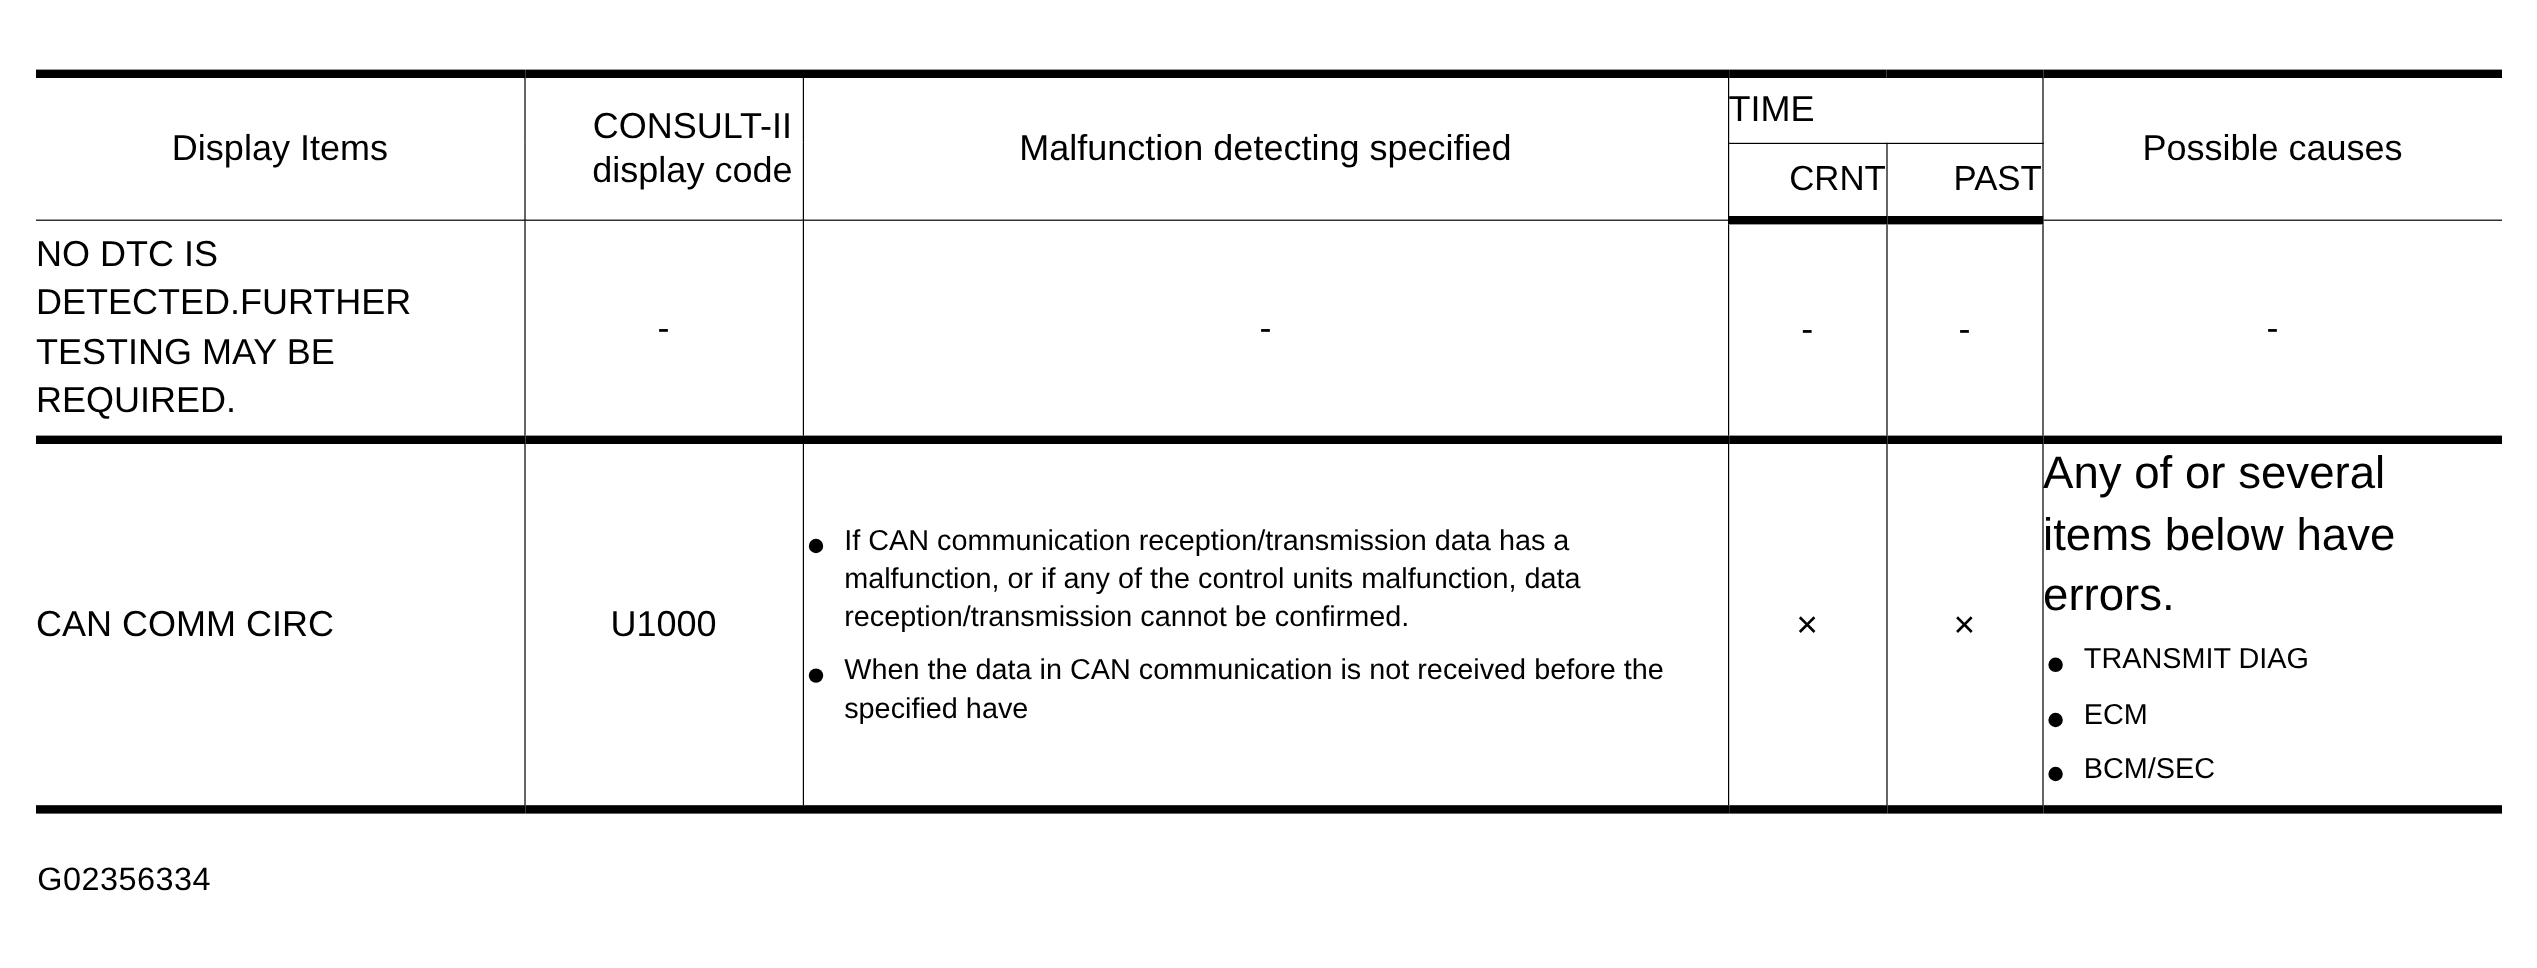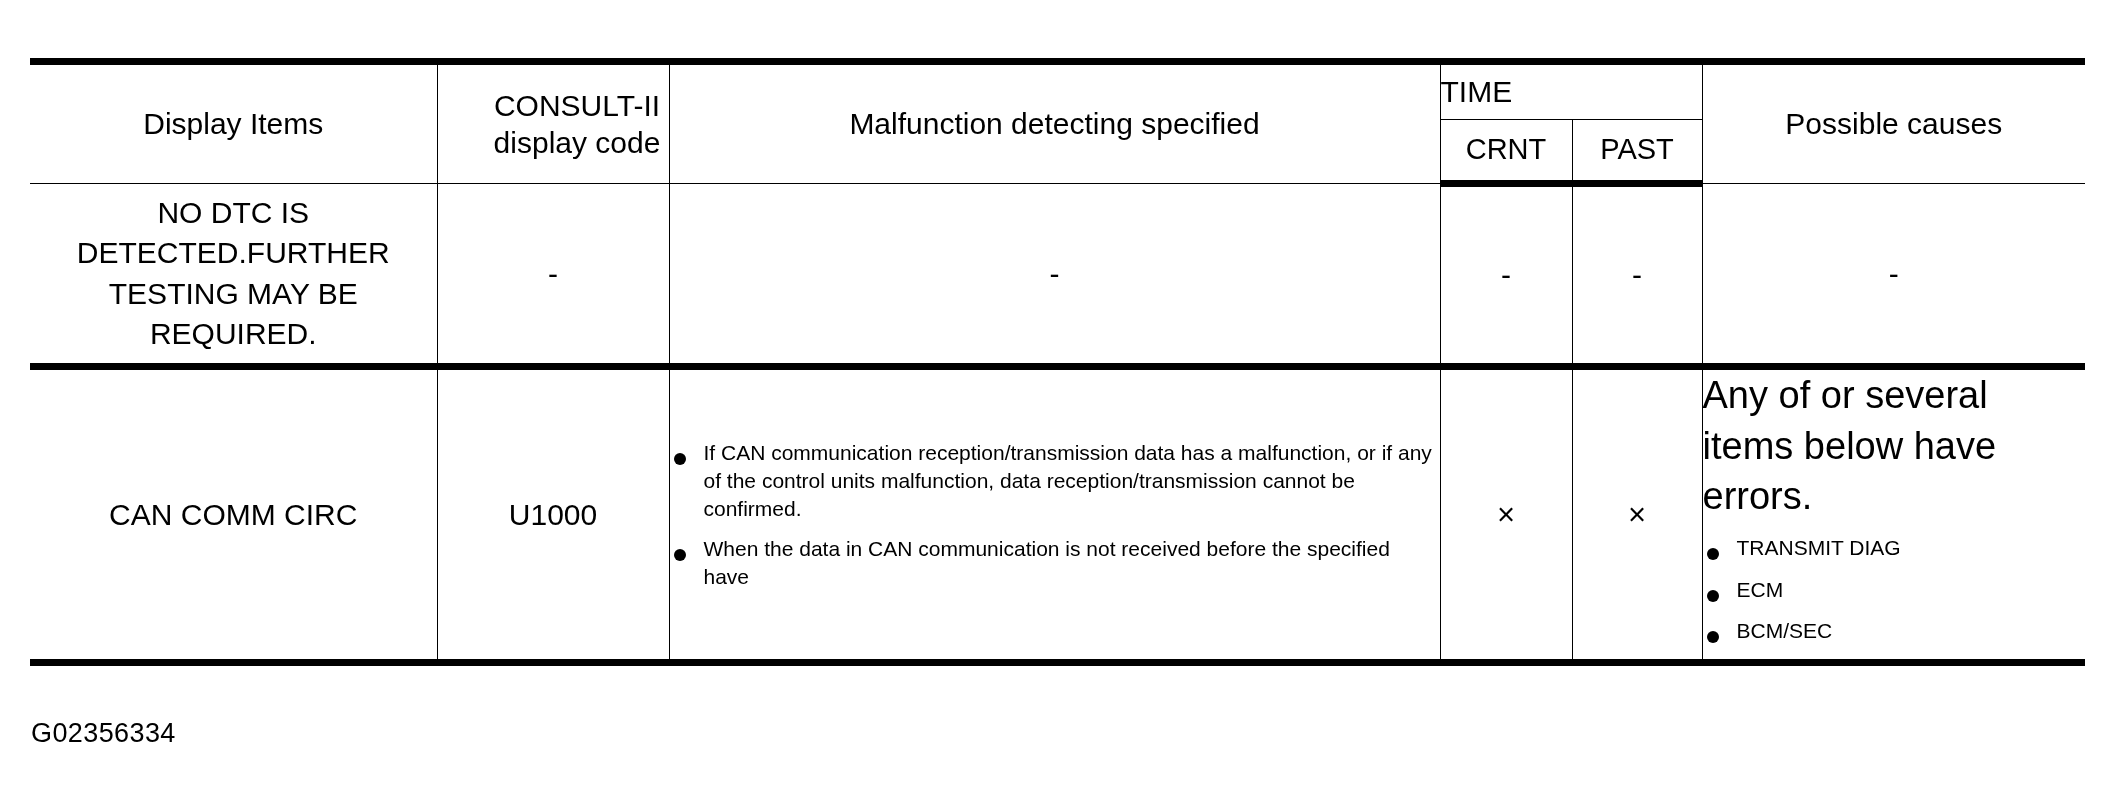--- a/index.html
+++ b/index.html
@@ -71,21 +71,21 @@
   }
   .hdr-cell.two-line { line-height: 1.25; padding-left: 48px; }
 
   .hdr-time {
     text-align: left;
     font-size: 30px;
     height: 52px;
     padding: 4px 6px;
   }
   .hdr-sub {
-    text-align: center;
+    text-align: right;
     font-size: 29px;
     height: 58px;
     padding: 4px 6px;
   }
 
   
   .cell {
     font-size: 30px;
     line-height: 1.34;
     padding: 14px 18px;
@@ -100,35 +100,35 @@
   }
   .cell-mark {
     text-align: center;
     font-size: 31px;
   }
 
   .row1 td { height: 176px; vertical-align: middle; }
   .row2 td { height: 286px; vertical-align: middle; }
 
   .plain-text {
-    text-align: center;
+    text-align: left;
     white-space: pre-line;
   }
 
   
   ul.bullets {
     list-style: none;
     margin: 0;
     padding: 0;
   }
   ul.bullets > li {
     position: relative;
     padding-left: 34px;
     margin: 0 0 12px 0;
-    font-size: 21px;
+    font-size: 24px;
     line-height: 1.33;
     text-align: left;
   }
   ul.bullets > li:last-child { margin-bottom: 0; }
   ul.bullets > li .dot {
     position: absolute;
     left: 4px;
     top: 14px;
     width: 12px;
     height: 12px;

